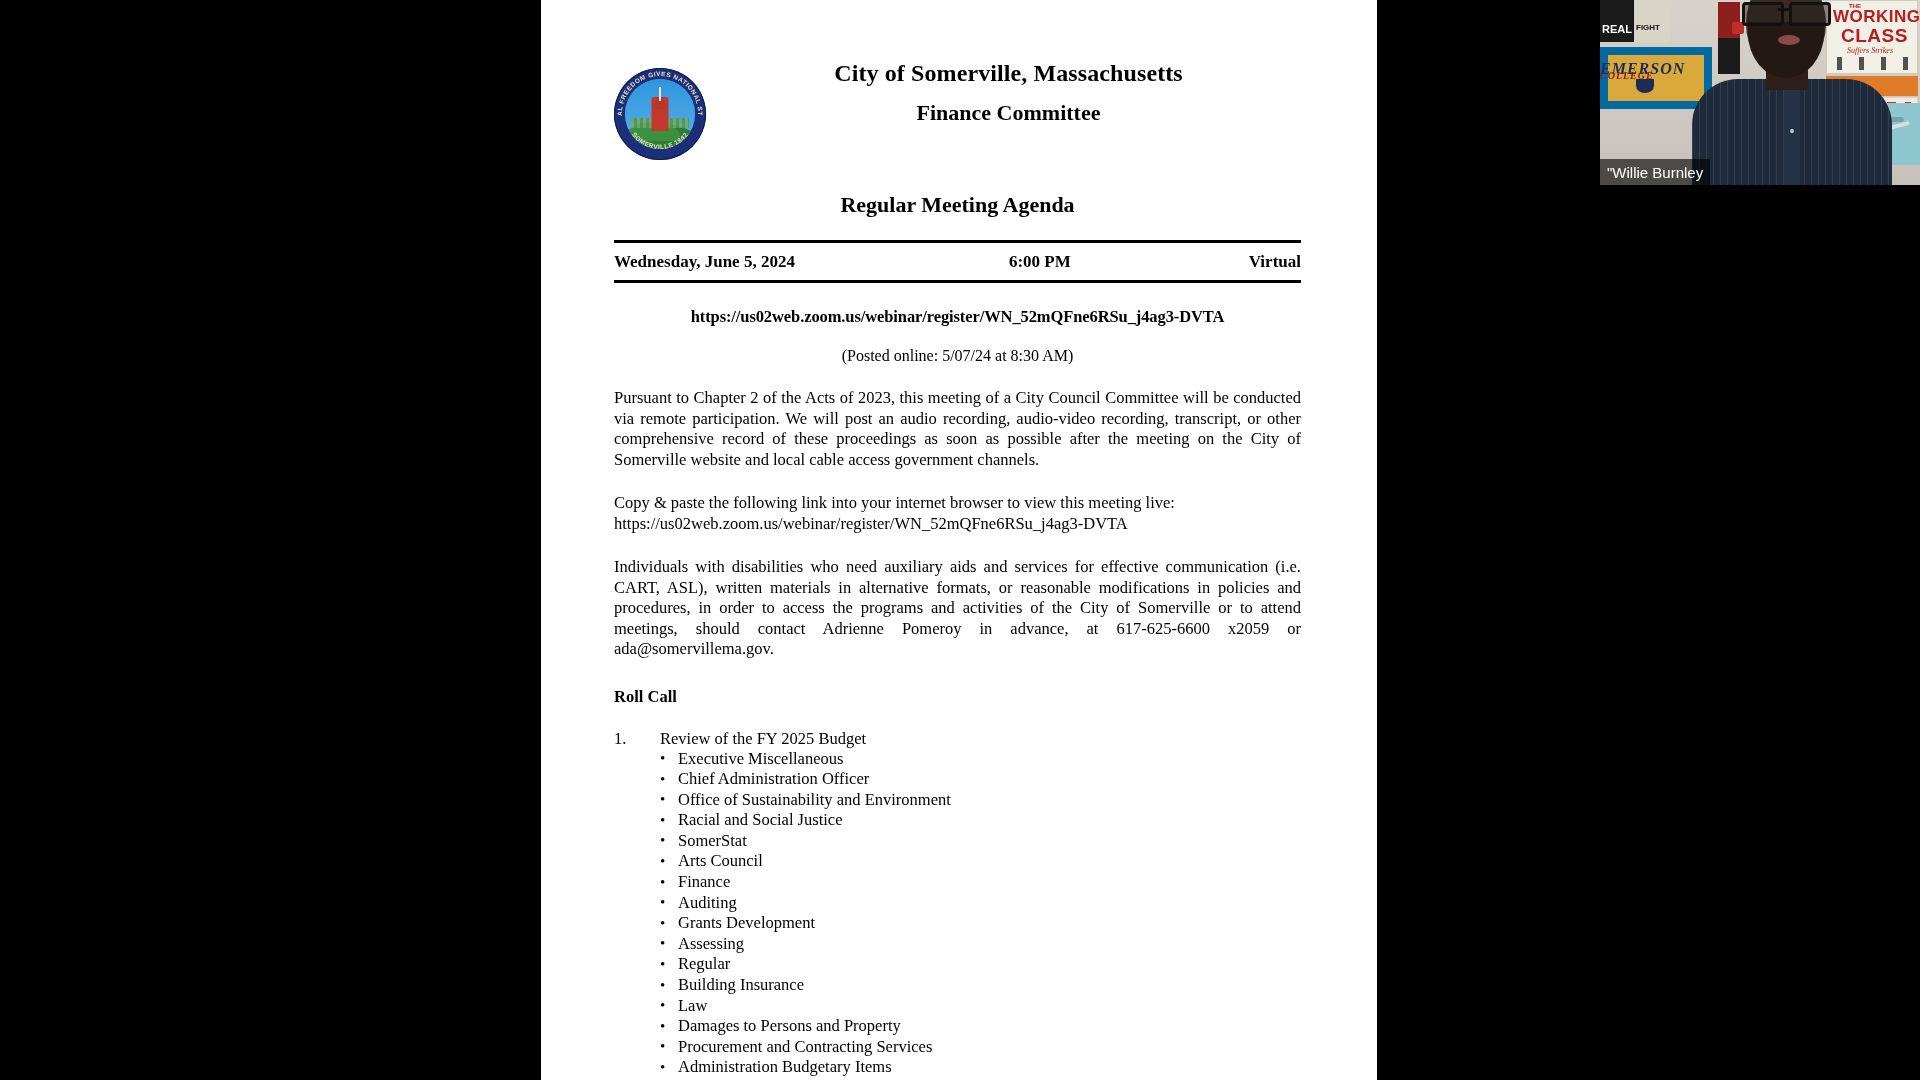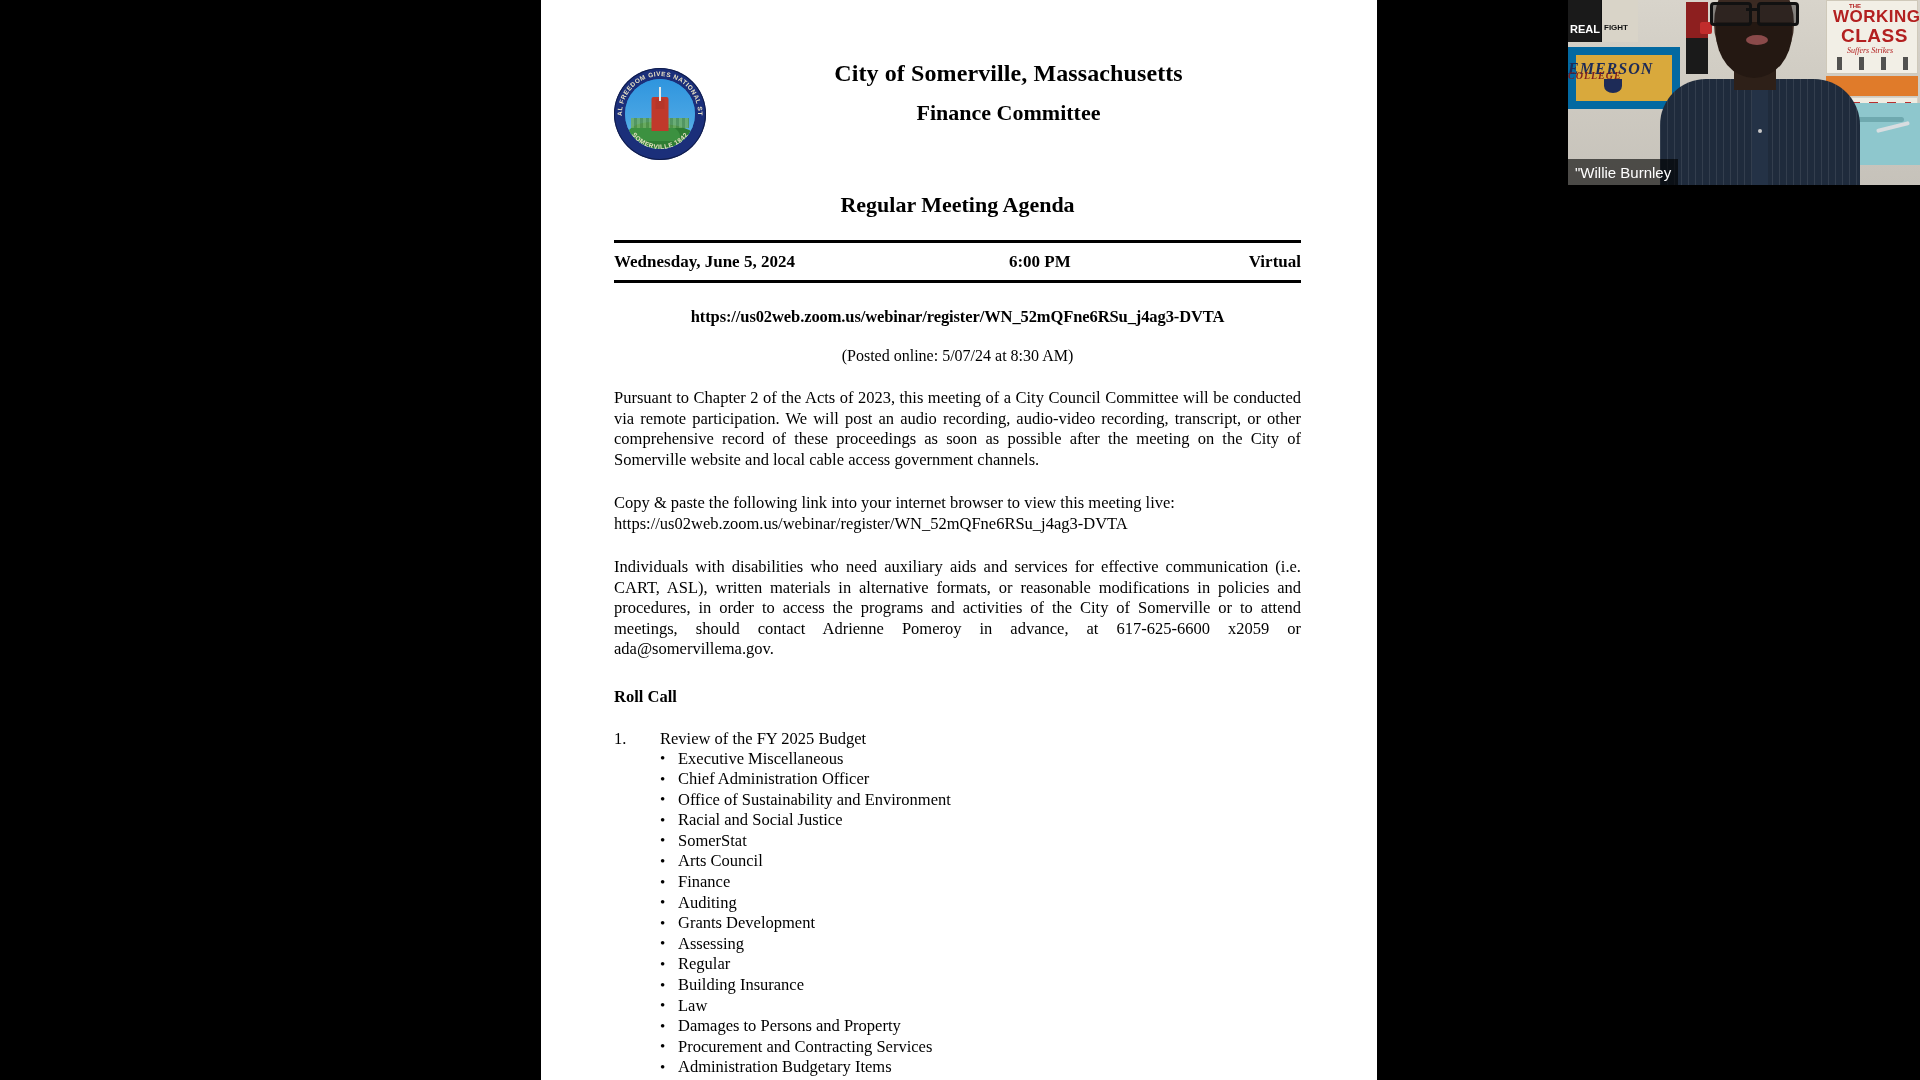--- a/index.html
+++ b/index.html
@@ -244,21 +244,21 @@
     font-size: 6.4px;
     font-weight: bold;
     letter-spacing: .55px;
   }
 
   
   #video-tile {
     position: absolute;
     right: 0;
     top: 0;
-    width: 352px;
+    width: 320px;
     height: 185px;
     overflow: hidden;
     background: #2b2b30;
   }
   .vt-bg {
     position: absolute; inset: 0;
     background: linear-gradient(#d8d4cb 0%, #cfcbc2 48%, #c6c2ba 100%);
   }
   
   .poster {

